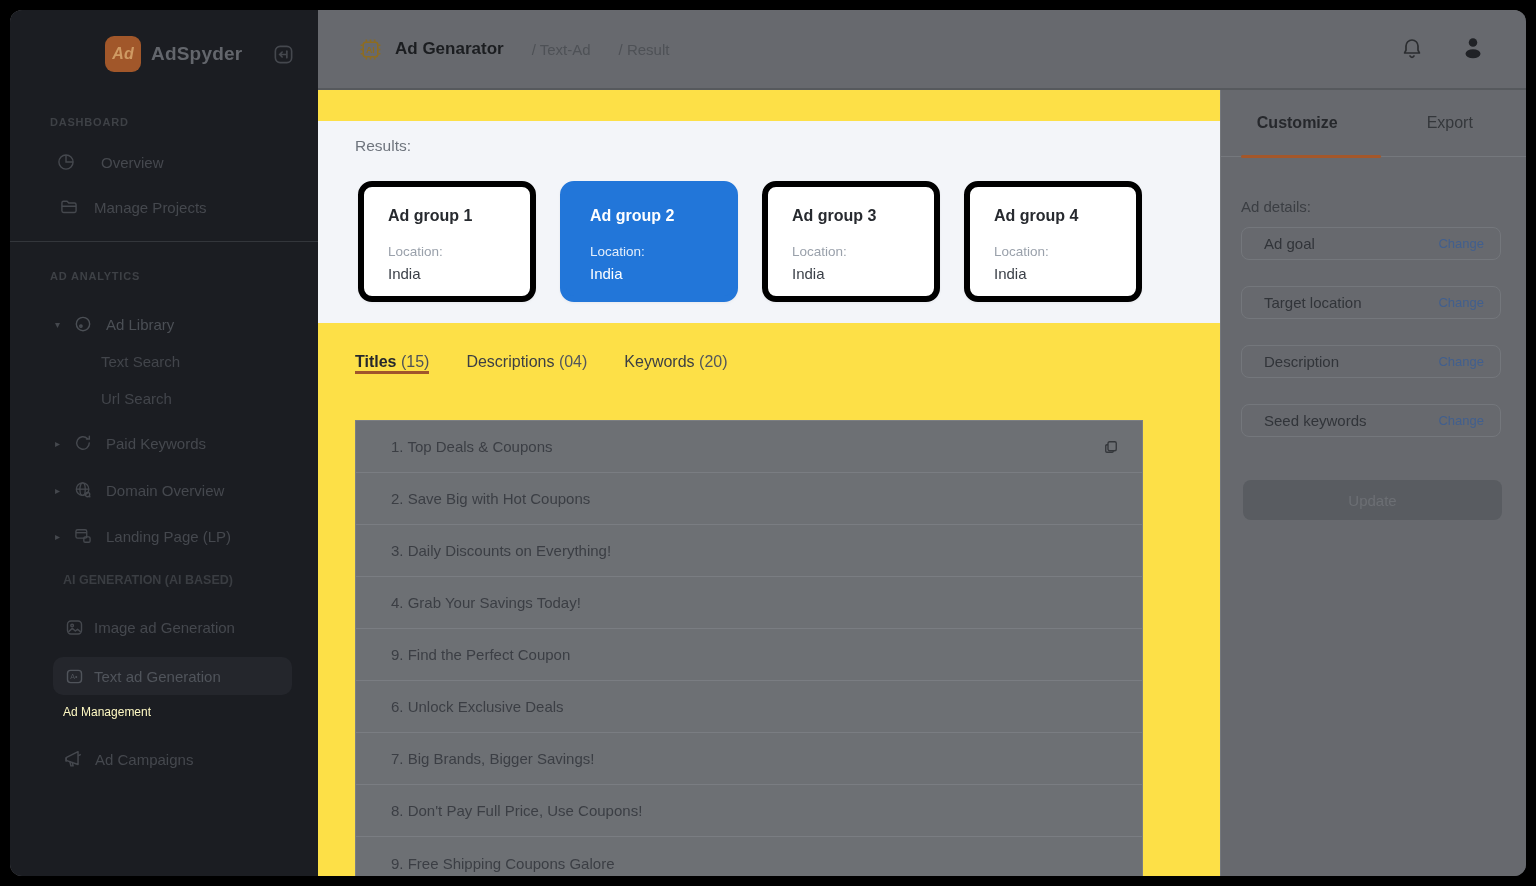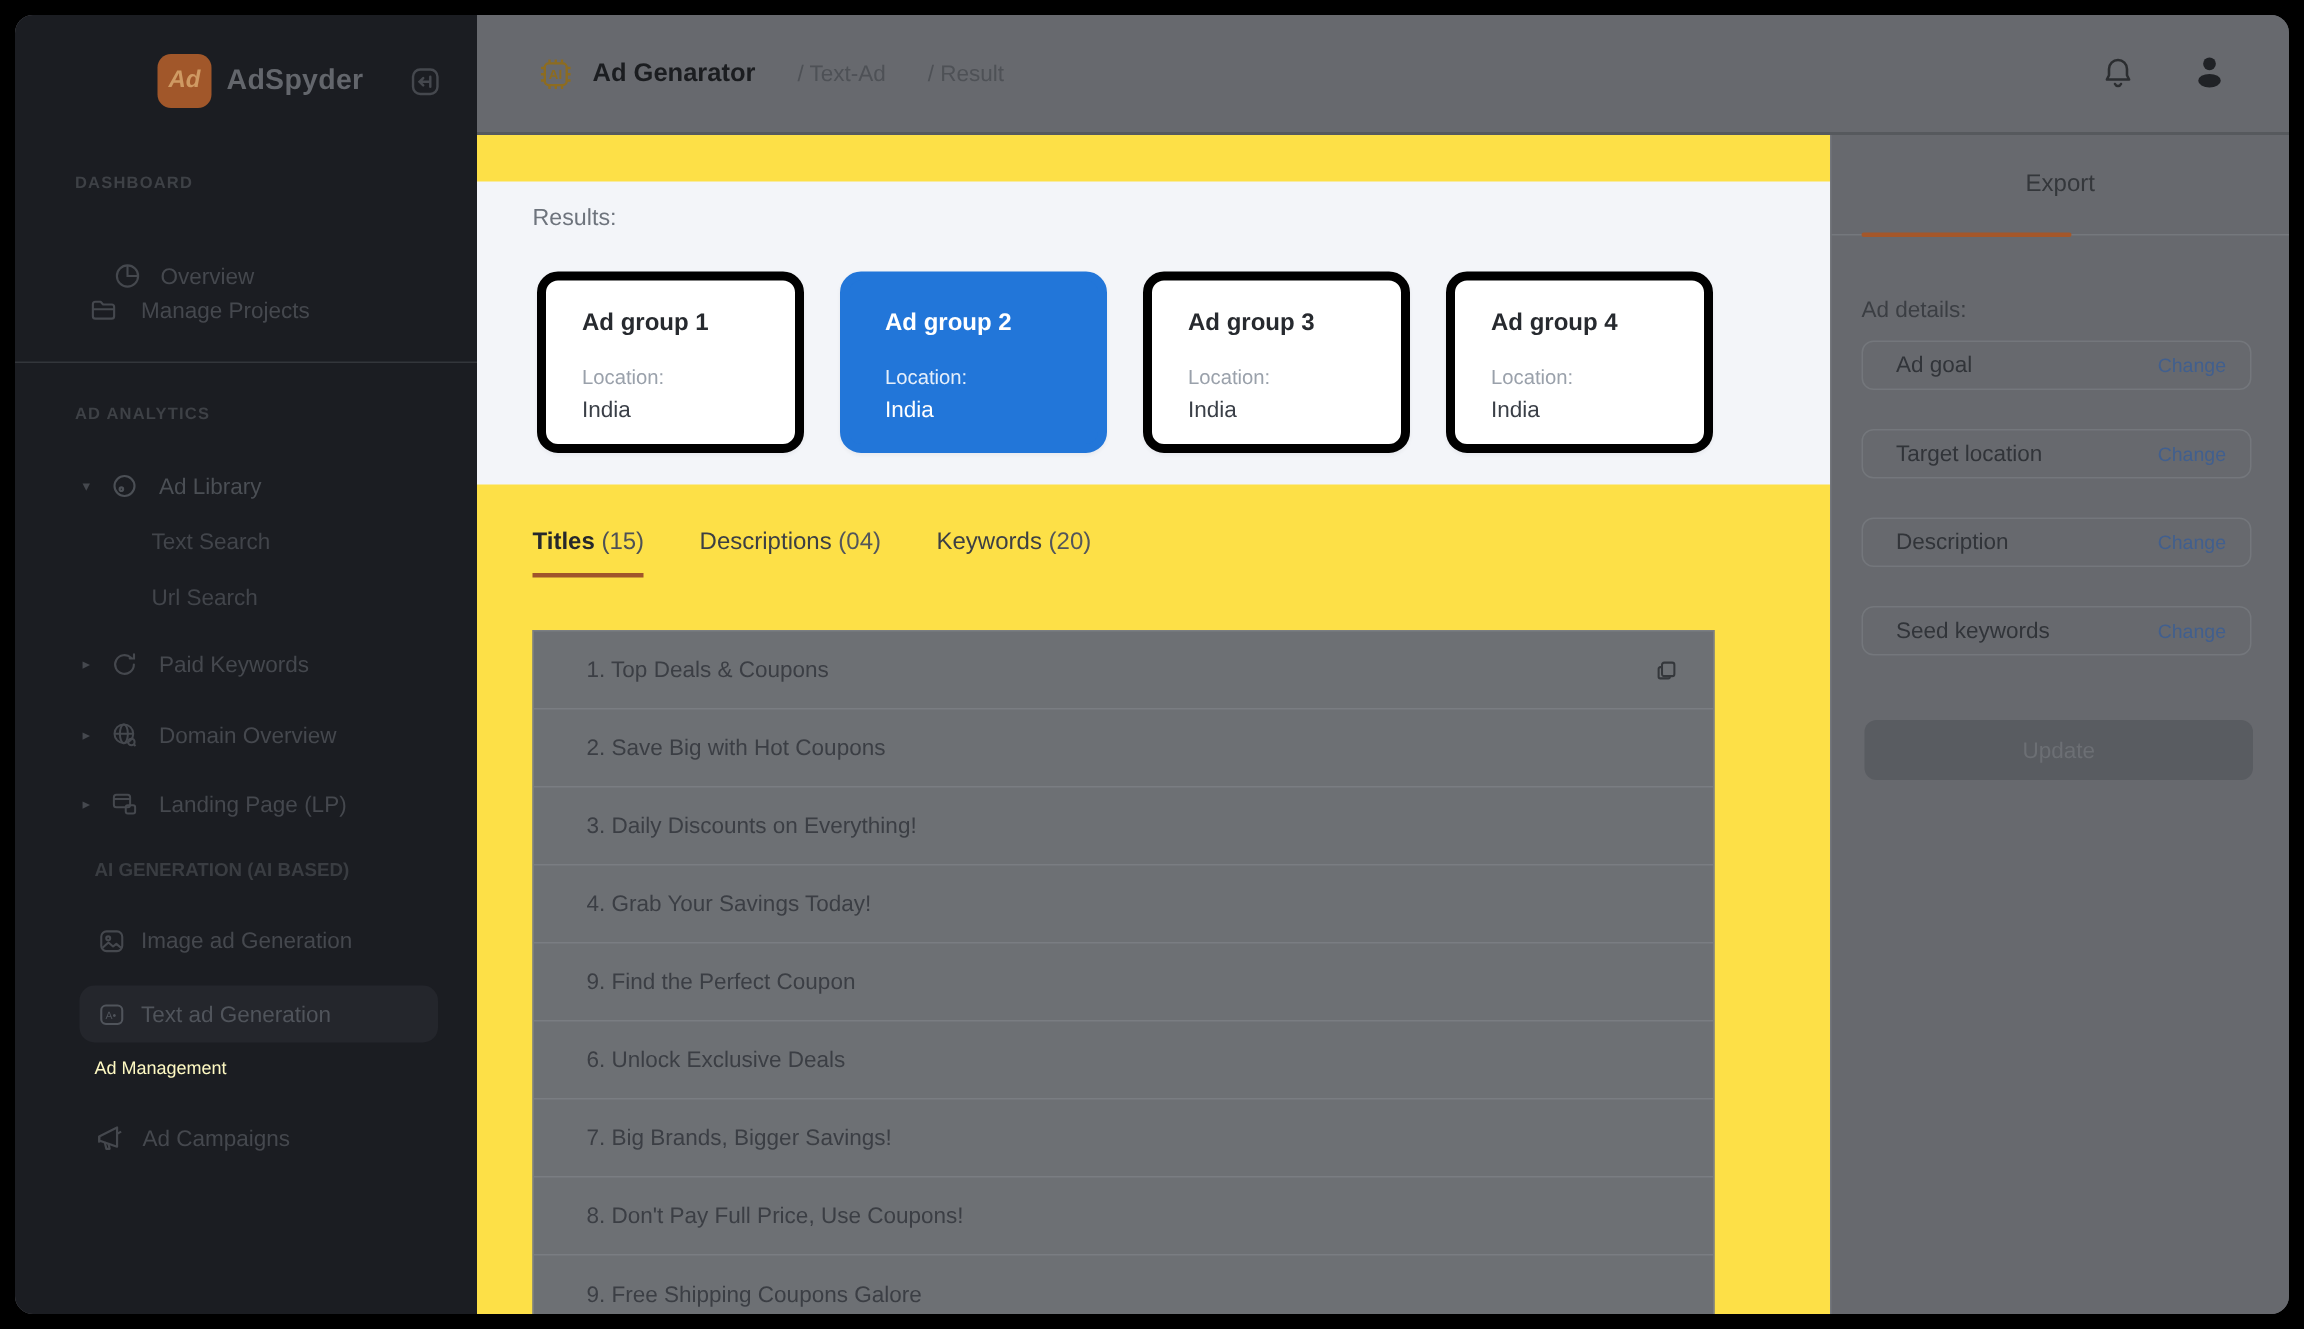--- a/index.html
+++ b/index.html
@@ -61,21 +61,21 @@
   .card-title { font-size:16px; font-weight:600; color:#272a2f; }
   .card-loc-label { margin-top:19px; font-size:13.5px; color:#9aa1ab; }
   .card-loc { margin-top:6px; font-size:15px; color:#3a3f47; }
   .card.selected { background:#2276d9; border-color:#2276d9; }
   .card.selected .card-title { color:#fff; }
   .card.selected .card-loc-label { color:rgba(255,255,255,.88); }
   .card.selected .card-loc { color:#fff; }
 
   
   .list-tabs { position:absolute; left:37px; top:263px; display:flex; gap:37px; }
-  .ltab { font-size:16px; padding-bottom:11px; cursor:pointer; color:#3c3f44; }
+  .ltab { font-size:16px; cursor:pointer; color:#3c3f44; }
   .ltab .cnt { color:#53565b; }
   .ltab.active { color:#26282c; font-weight:600; border-bottom:3px solid #a0552b; }
   .ltab.active .cnt { color:#4e5156; font-weight:400; }
   .titles-list { position:absolute; left:37px; top:330px; width:788px; border:1px solid #7b7e82; background:#6d7074; }
   .trow { height:52px; display:flex; align-items:center; justify-content:space-between;
           padding:0 22px 0 35px; border-bottom:1px solid #7a7d82; font-size:15px; color:#3b3e44; cursor:pointer; }
   .trow:last-child { border-bottom:none; }
   .copy-ic { color:#34373b; cursor:pointer; display:flex; }
   svg { display:block; }
 </style>
@@ -92,21 +92,21 @@
     <div class="collapse-btn">
       <svg width="23" height="23" viewBox="0 0 24 24" fill="none" stroke="currentColor" stroke-width="1.7" stroke-linecap="round">
         <rect x="3.5" y="3.5" width="17" height="17" rx="5"></rect>
         <path d="M14.5 12H8.2 M10.6 9.4 8 12l2.6 2.6"></path>
         <path d="M15.5 8.5v7"></path>
       </svg>
     </div>
 
     <div class="sec-label" style="top:106px">DASHBOARD</div>
 
-    <div class="nav-row" style="top:154px; padding-left:65px; gap:12px">
+    <div class="nav-row" style="top:132px; padding-left:46px; gap:25px">
       <span class="icn">
         <svg width="20" height="20" viewBox="0 0 24 24" fill="none" stroke="currentColor" stroke-width="1.7">
           <circle cx="12" cy="12" r="8.5"></circle>
             <path d="M12 3.5V12h8.5"></path>
         </svg>
       </span>
       <span>Overview</span>
     </div>
 
     <div class="nav-row" style="top:177px; padding-left:49px; gap:15px">
@@ -241,20 +241,21 @@
         <svg width="30" height="30" viewBox="0 0 24 24" fill="currentColor">
           <circle cx="12" cy="6.8" r="3.4"></circle>
             <ellipse cx="12" cy="15.8" rx="6" ry="3.6"></ellipse>
         </svg>
       </span>
     </div>
   </header>
 
   <aside class="panel">
     <div class="panel-tabs">
+      <div class="panel-tab active">Customize</div>
       <div class="panel-tab idle">Export</div>
       <div class="panel-underline"></div>
     </div>
     <div class="ad-details">Ad details:</div>
 
     <div class="detail-row" style="top:137px">
       <span class="detail-label">Ad goal</span>
       <span class="change-link">Change</span>
     </div>
     <div class="detail-row" style="top:196px">

